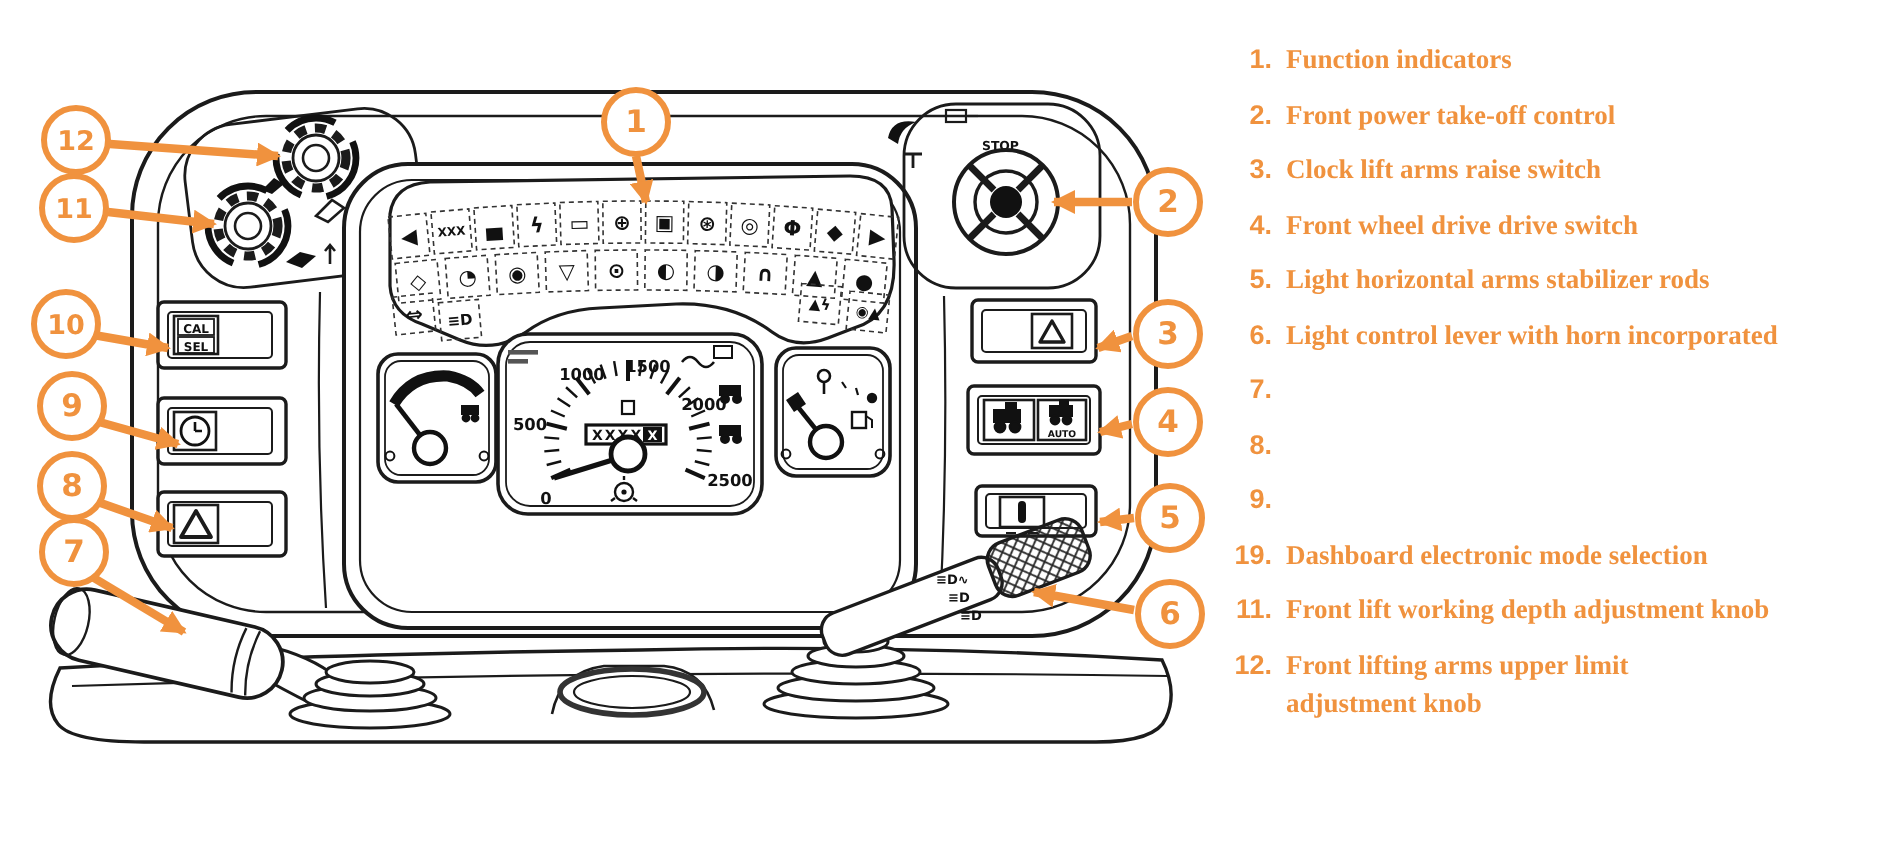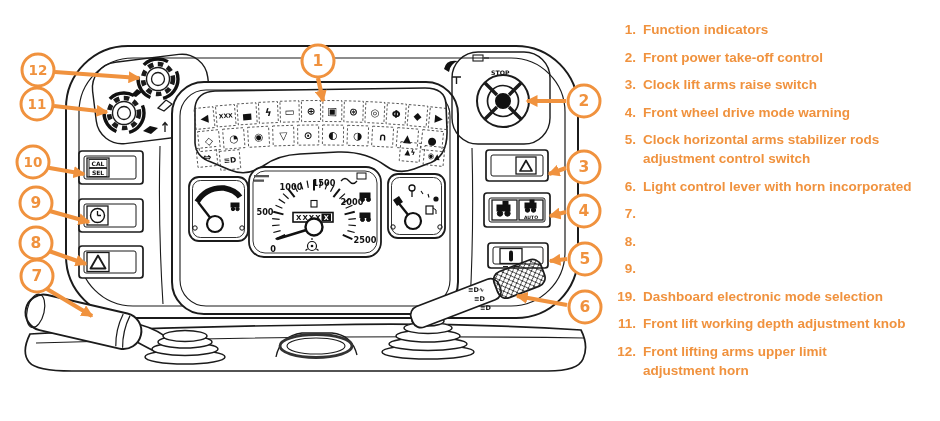--- a/index.html
+++ b/index.html
@@ -3,21 +3,21 @@
 <meta charset="utf-8">
 <style>
   html,body{margin:0;padding:0;background:#fff;}
   .stage{position:relative;width:940px;height:421px;background:#fff;overflow:hidden;
          font-family:"Liberation Sans",sans-serif;}
   .diagram-svg{position:absolute;left:0;top:0;}
   .legend{position:absolute;left:608px;top:20px;width:326px;}
   .legend-item{display:flex;gap:7px;margin-bottom:8.5px;color:#F0923E;
                font:700 13.5px "Liberation Sans",sans-serif;line-height:19px;}
   .legend-num{width:28px;text-align:right;flex:none;}
-  .legend-line{display:block;white-space:nowrap;}
+  .legend-line{display:block;white-space:nowrap;font-family:Liberation Serif, serif;}
   text{font-family:"DejaVu Sans",sans-serif;}
 </style>
 </head>
 <body>
 
 <div class="stage">
 
 <svg class="diagram-svg" width="620" height="421" viewBox="0 0 620 421">
   <defs>
     <pattern id="xh" width="6" height="6" patternUnits="userSpaceOnUse">
@@ -473,28 +473,27 @@
       </div>
       <div class="legend-item">
         <span class="legend-num">3.</span>
         <span>
           <span class="legend-line">Clock lift arms raise switch</span>
         </span>
       </div>
       <div class="legend-item">
         <span class="legend-num">4.</span>
         <span>
-          <span class="legend-line">Front wheel drive mode warning</span>
+          <span class="legend-line">Front wheel drive drive switch</span>
         </span>
       </div>
       <div class="legend-item">
         <span class="legend-num">5.</span>
         <span>
-          <span class="legend-line">Clock horizontal arms stabilizer rods</span>
-          <span class="legend-line">adjustment control switch</span>
+          <span class="legend-line">Light horizontal arms stabilizer rods</span>
         </span>
       </div>
       <div class="legend-item">
         <span class="legend-num">6.</span>
         <span>
           <span class="legend-line">Light control lever with horn incorporated</span>
         </span>
       </div>
       <div class="legend-item">
         <span class="legend-num">7.</span>
@@ -514,18 +513,18 @@
       <div class="legend-item">
         <span class="legend-num">11.</span>
         <span>
           <span class="legend-line">Front lift working depth adjustment knob</span>
         </span>
       </div>
       <div class="legend-item">
         <span class="legend-num">12.</span>
         <span>
           <span class="legend-line">Front lifting arms upper limit</span>
-          <span class="legend-line">adjustment horn</span>
+          <span class="legend-line">adjustment knob</span>
         </span>
       </div>
     </div>
 
 </div>
 
 </body></html>

